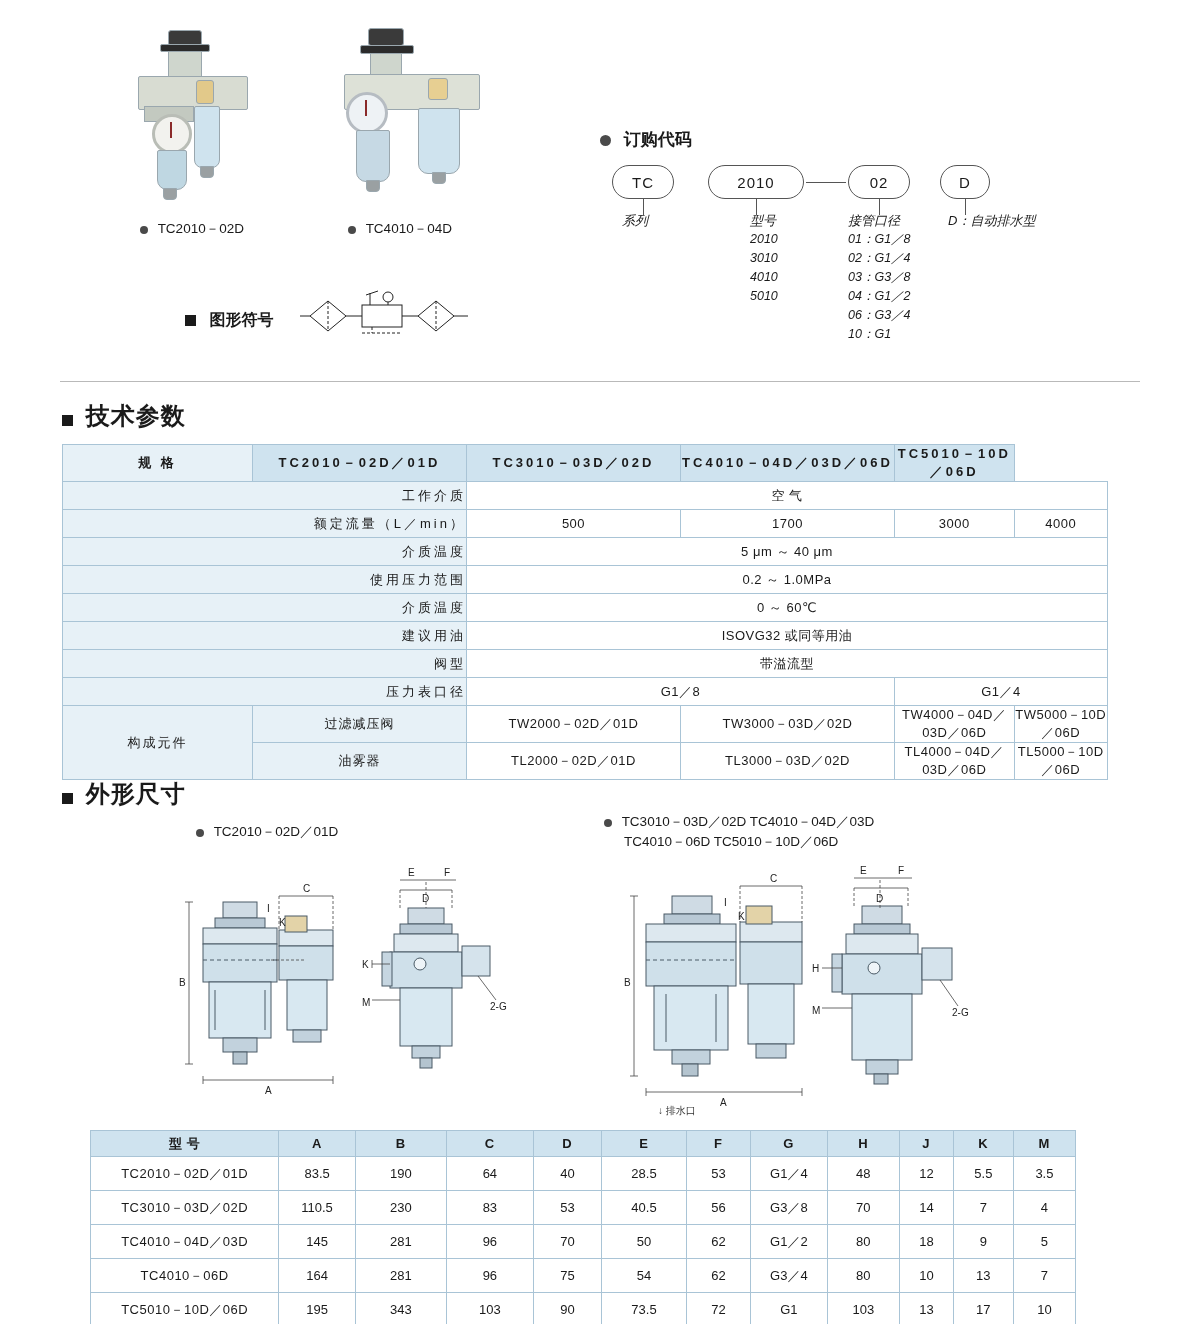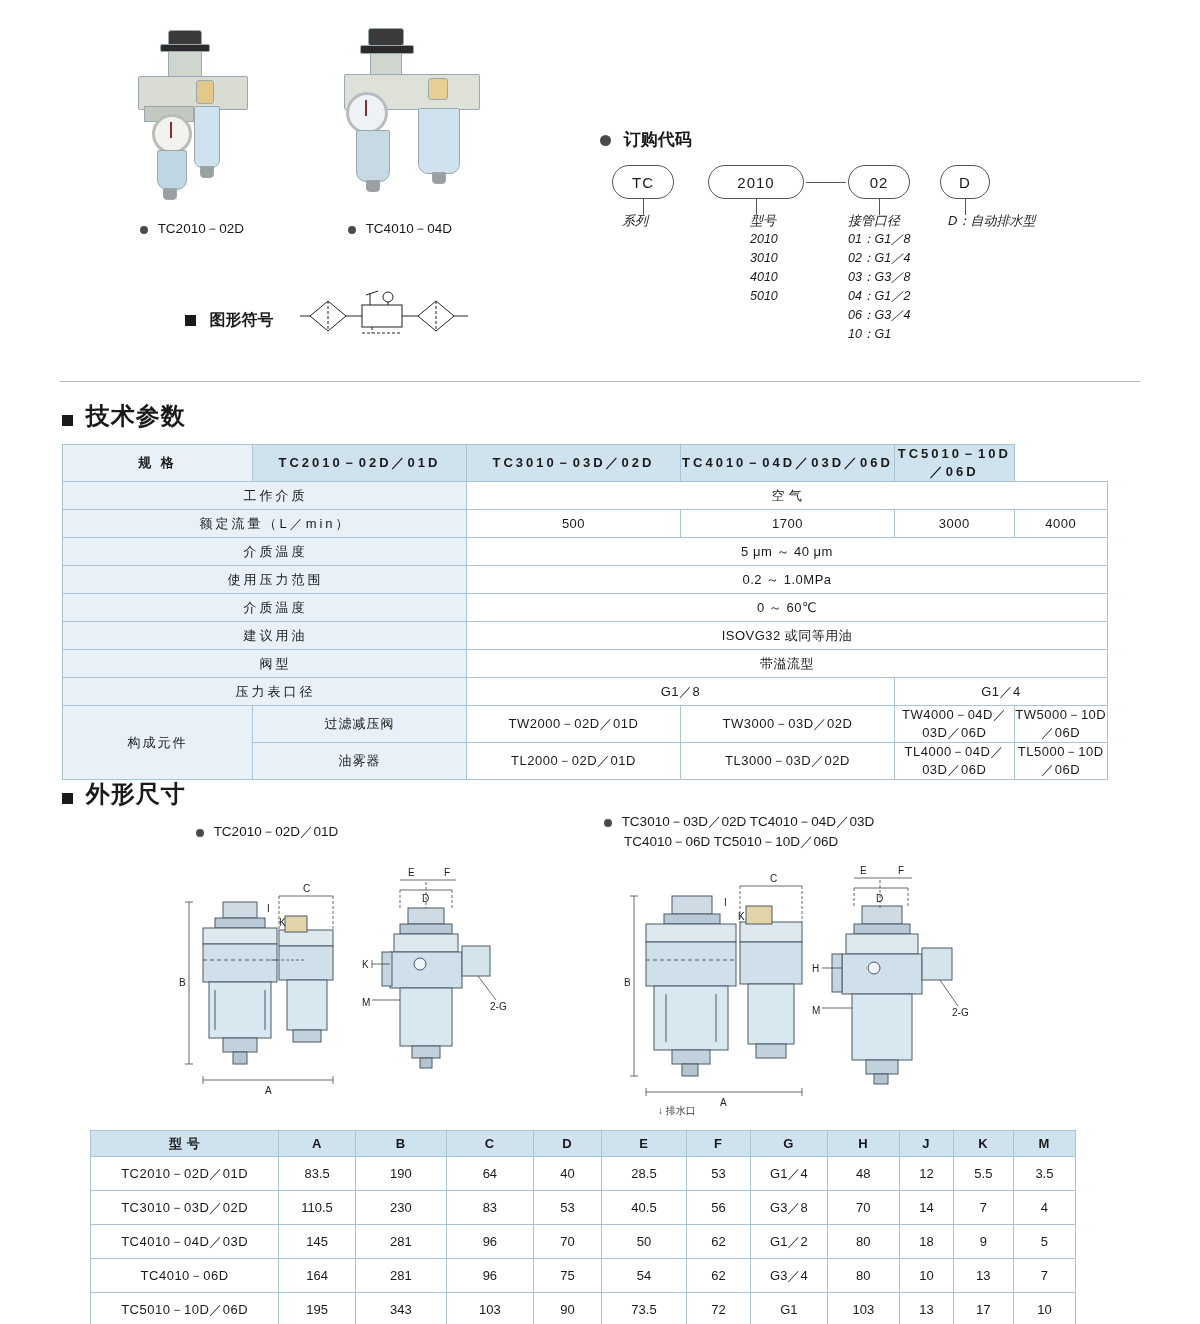--- a/index.html
+++ b/index.html
@@ -61,21 +61,21 @@
   .hr { position:absolute; height:1px; background:#b9b9b9; }
 
   
   table { border-collapse:collapse; }
   .spec-table { width:1046px; font-size:13px; }
   .spec-table td, .spec-table th {
     border:1px solid #a9c4d6; padding:0; height:28px;
     text-align:center; vertical-align:middle; letter-spacing:0.5px;
   }
   .spec-table .rowhdr {
-    background:#e7f1f7; text-align:center; padding-left:22px; width:190px;
+    background:#e7f1f7; text-align:right; padding-left:22px; width:190px;
     letter-spacing:3px;
   }
   .spec-table .rowhdr.center { text-align:center; padding-left:0; }
   .spec-table thead td {
     background:#cfe3ef; font-weight:bold; letter-spacing:3px;
   }
   .spec-table .sub {
     background:#e7f1f7; width:105px; letter-spacing:1px;
   }
 

